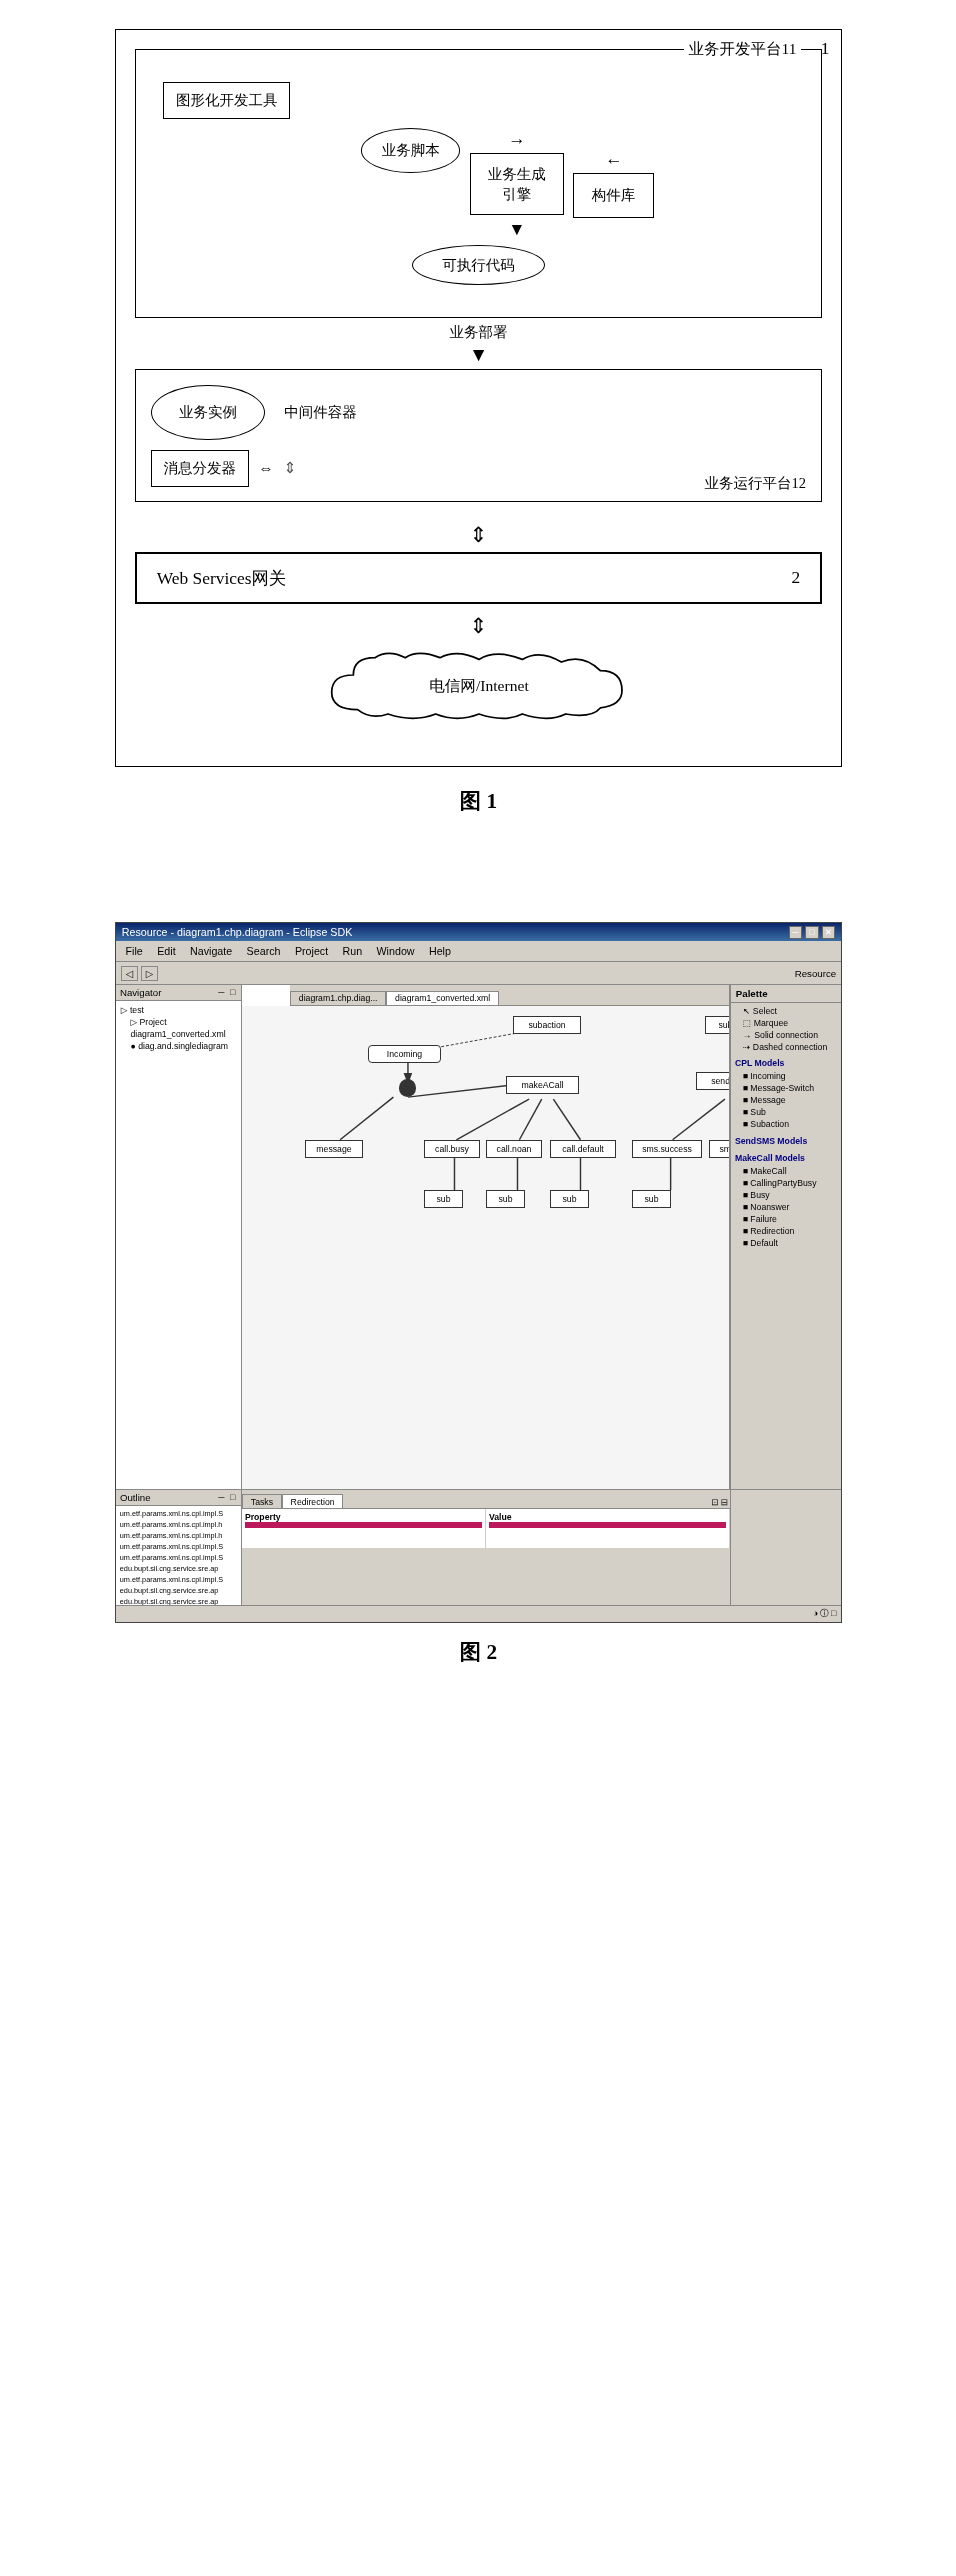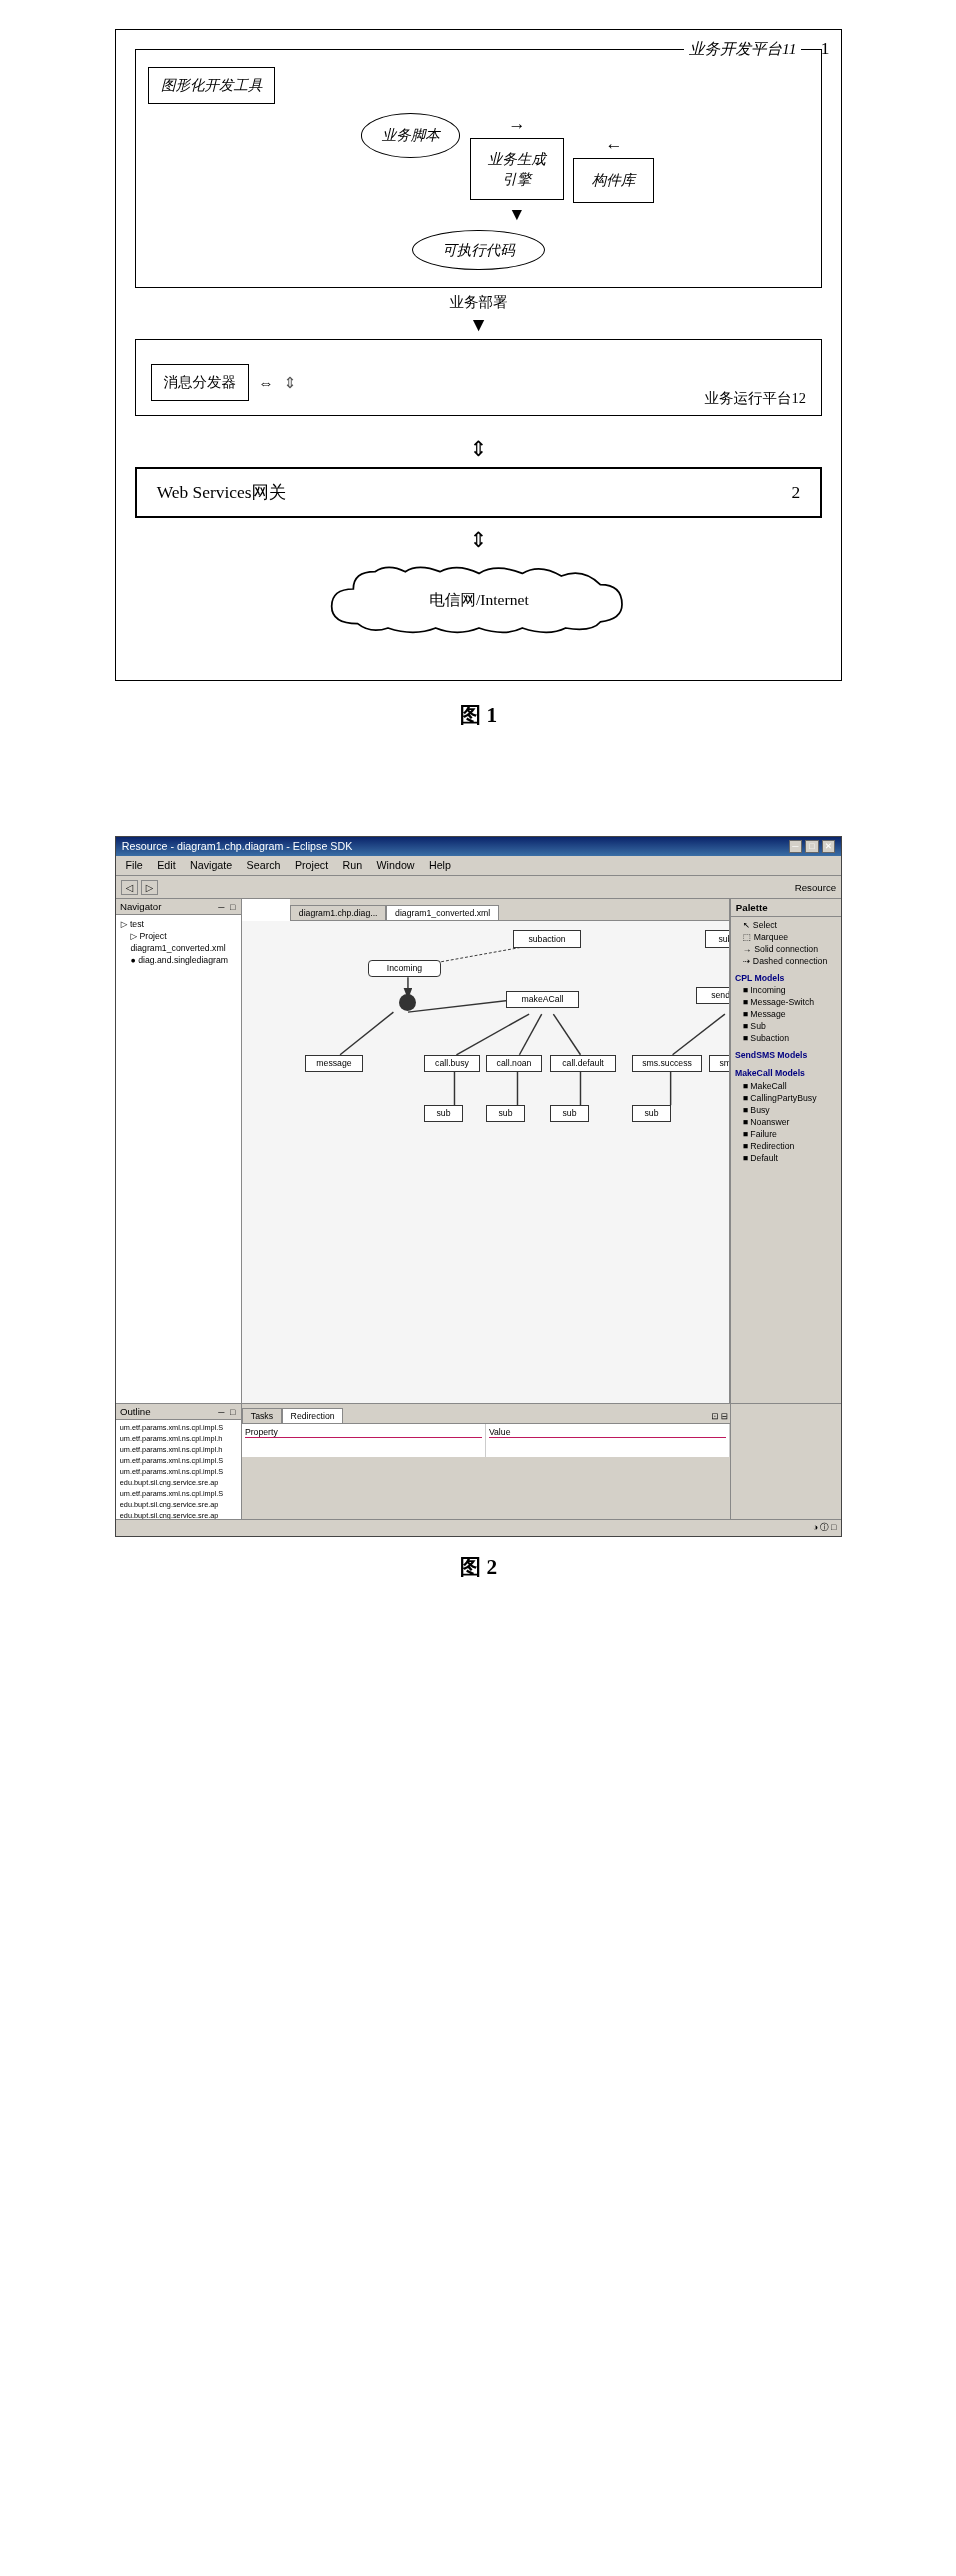--- a/index.html
+++ b/index.html
@@ -37,24 +37,23 @@
     .diagram1-number {
       position: absolute;
       top: 7.8px;
       right: 11.6px;
       font-size: 17.4px;
     }
 
     
     .biz-dev-platform {
       border: 1.9px solid #000;
-      padding: 12px;
+      padding: 27px;
       margin-bottom: 2px;
       position: relative;
-      font-style: italic;
     }
 
     .biz-dev-label {
       position: absolute;
       top: -11.6px;
       right: 19.4px;
       background: #fff;
       padding: 0 4.8px;
       font-size: 15.5px;
     }
@@ -474,22 +473,22 @@
     }
 
     .props-col {
       width: 50%;
       padding: 2.9px;
       font-size: 8.7px;
       border-right: 1px solid #ccc;
     }
 
     .props-col-header {
-      font-weight: normal;
-      border-bottom: 1px solid #be185d;
+      font-weight: bold;
+      border-bottom: 6px solid #be185d;
       margin-bottom: 17px;
     }
 
     .bottom-right-panel {
       width: 111px;
       background: #d4d0c8;
       border-left: 1px solid #888;
     }
 
     .eclipse-statusbar {
@@ -559,20 +558,24 @@
           <div class="code-box">可执行代码</div>
         </div>
       </div>
 
       <div class="deploy-section">
         <span class="deploy-label">业务部署</span>
         <span class="arrow-symbol">▼</span>
       </div>
 
       <div class="biz-run-platform">
+        <div class="run-inner">
+          <div class="oval-box" style="padding:17.4px 27px;">业务实例</div>
+          <span class="run-label-top">中间件容器</span>
+        </div>
 
         <div style="display:flex;align-items:center;gap:9.7px;margin-top:9.7px;">
           <div class="dispatcher-box">消息分发器</div>
           <div style="font-size:15.5px;">⇔</div>
           <div style="font-size:15.5px;color:#555;">⇕</div>
         </div>
         <span class="biz-run-label">业务运行平台12</span>
       </div>
 
       <div style="display:flex;justify-content:center;margin:4.8px 0;font-size:21.3px;">⇕</div>

